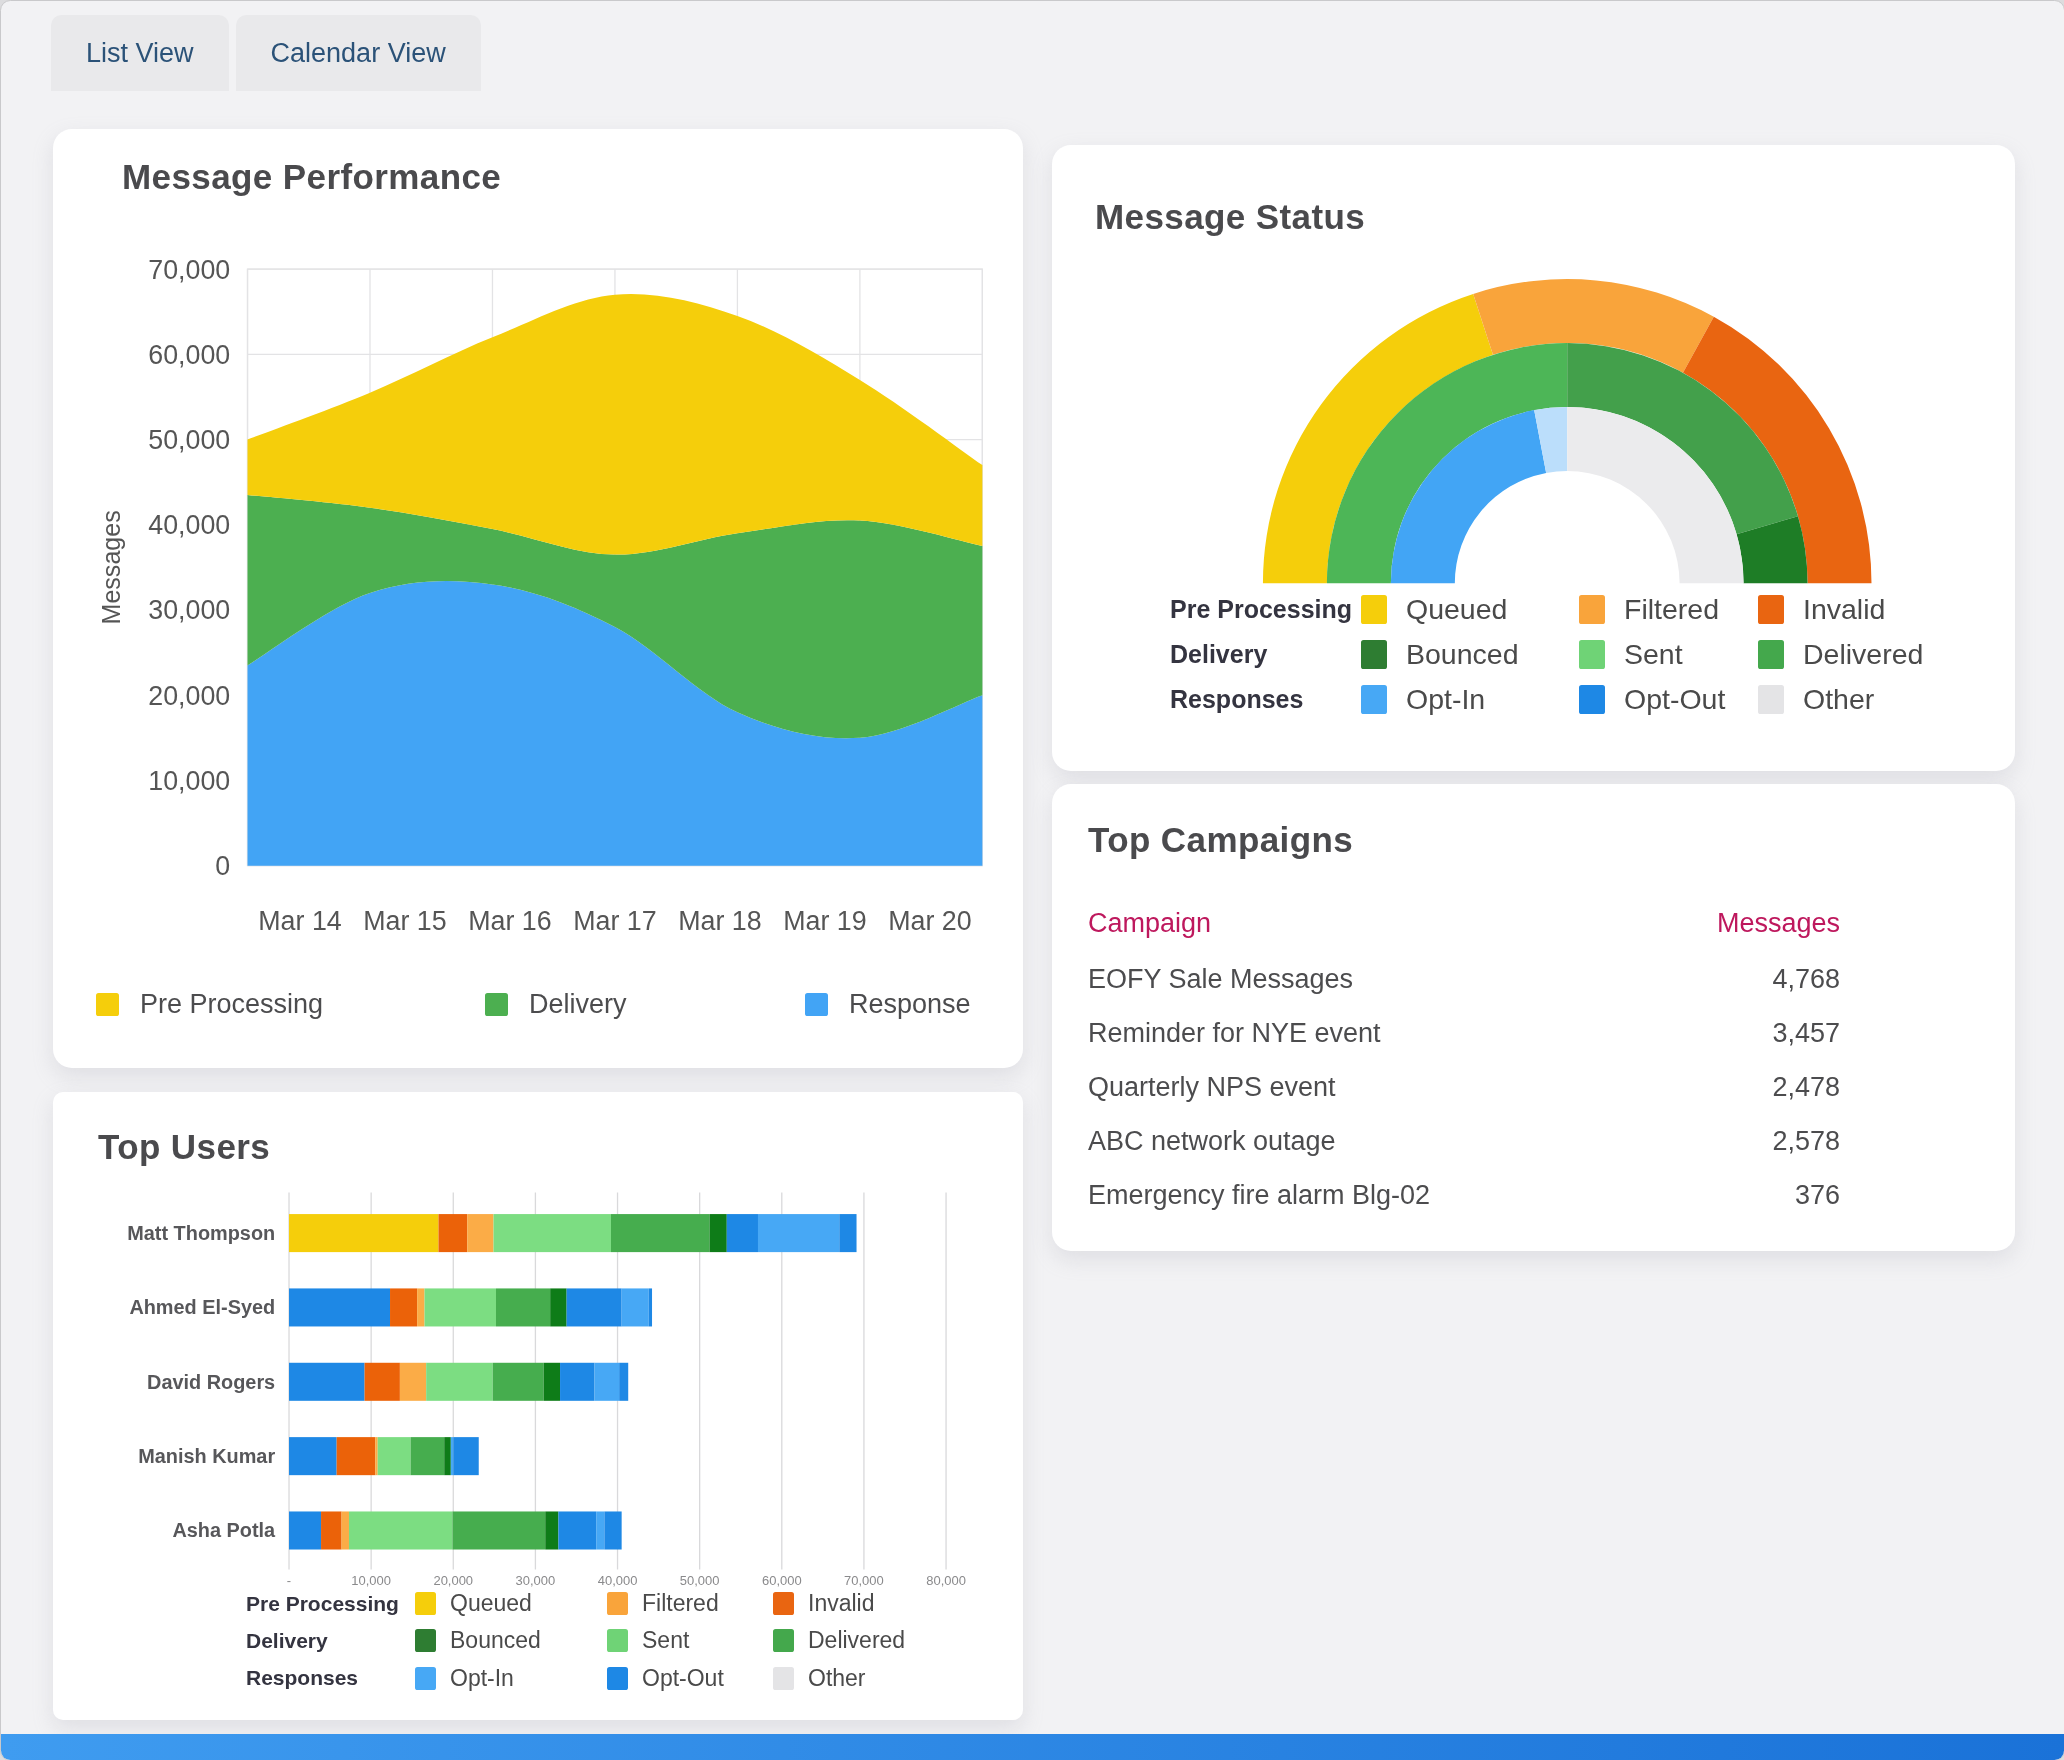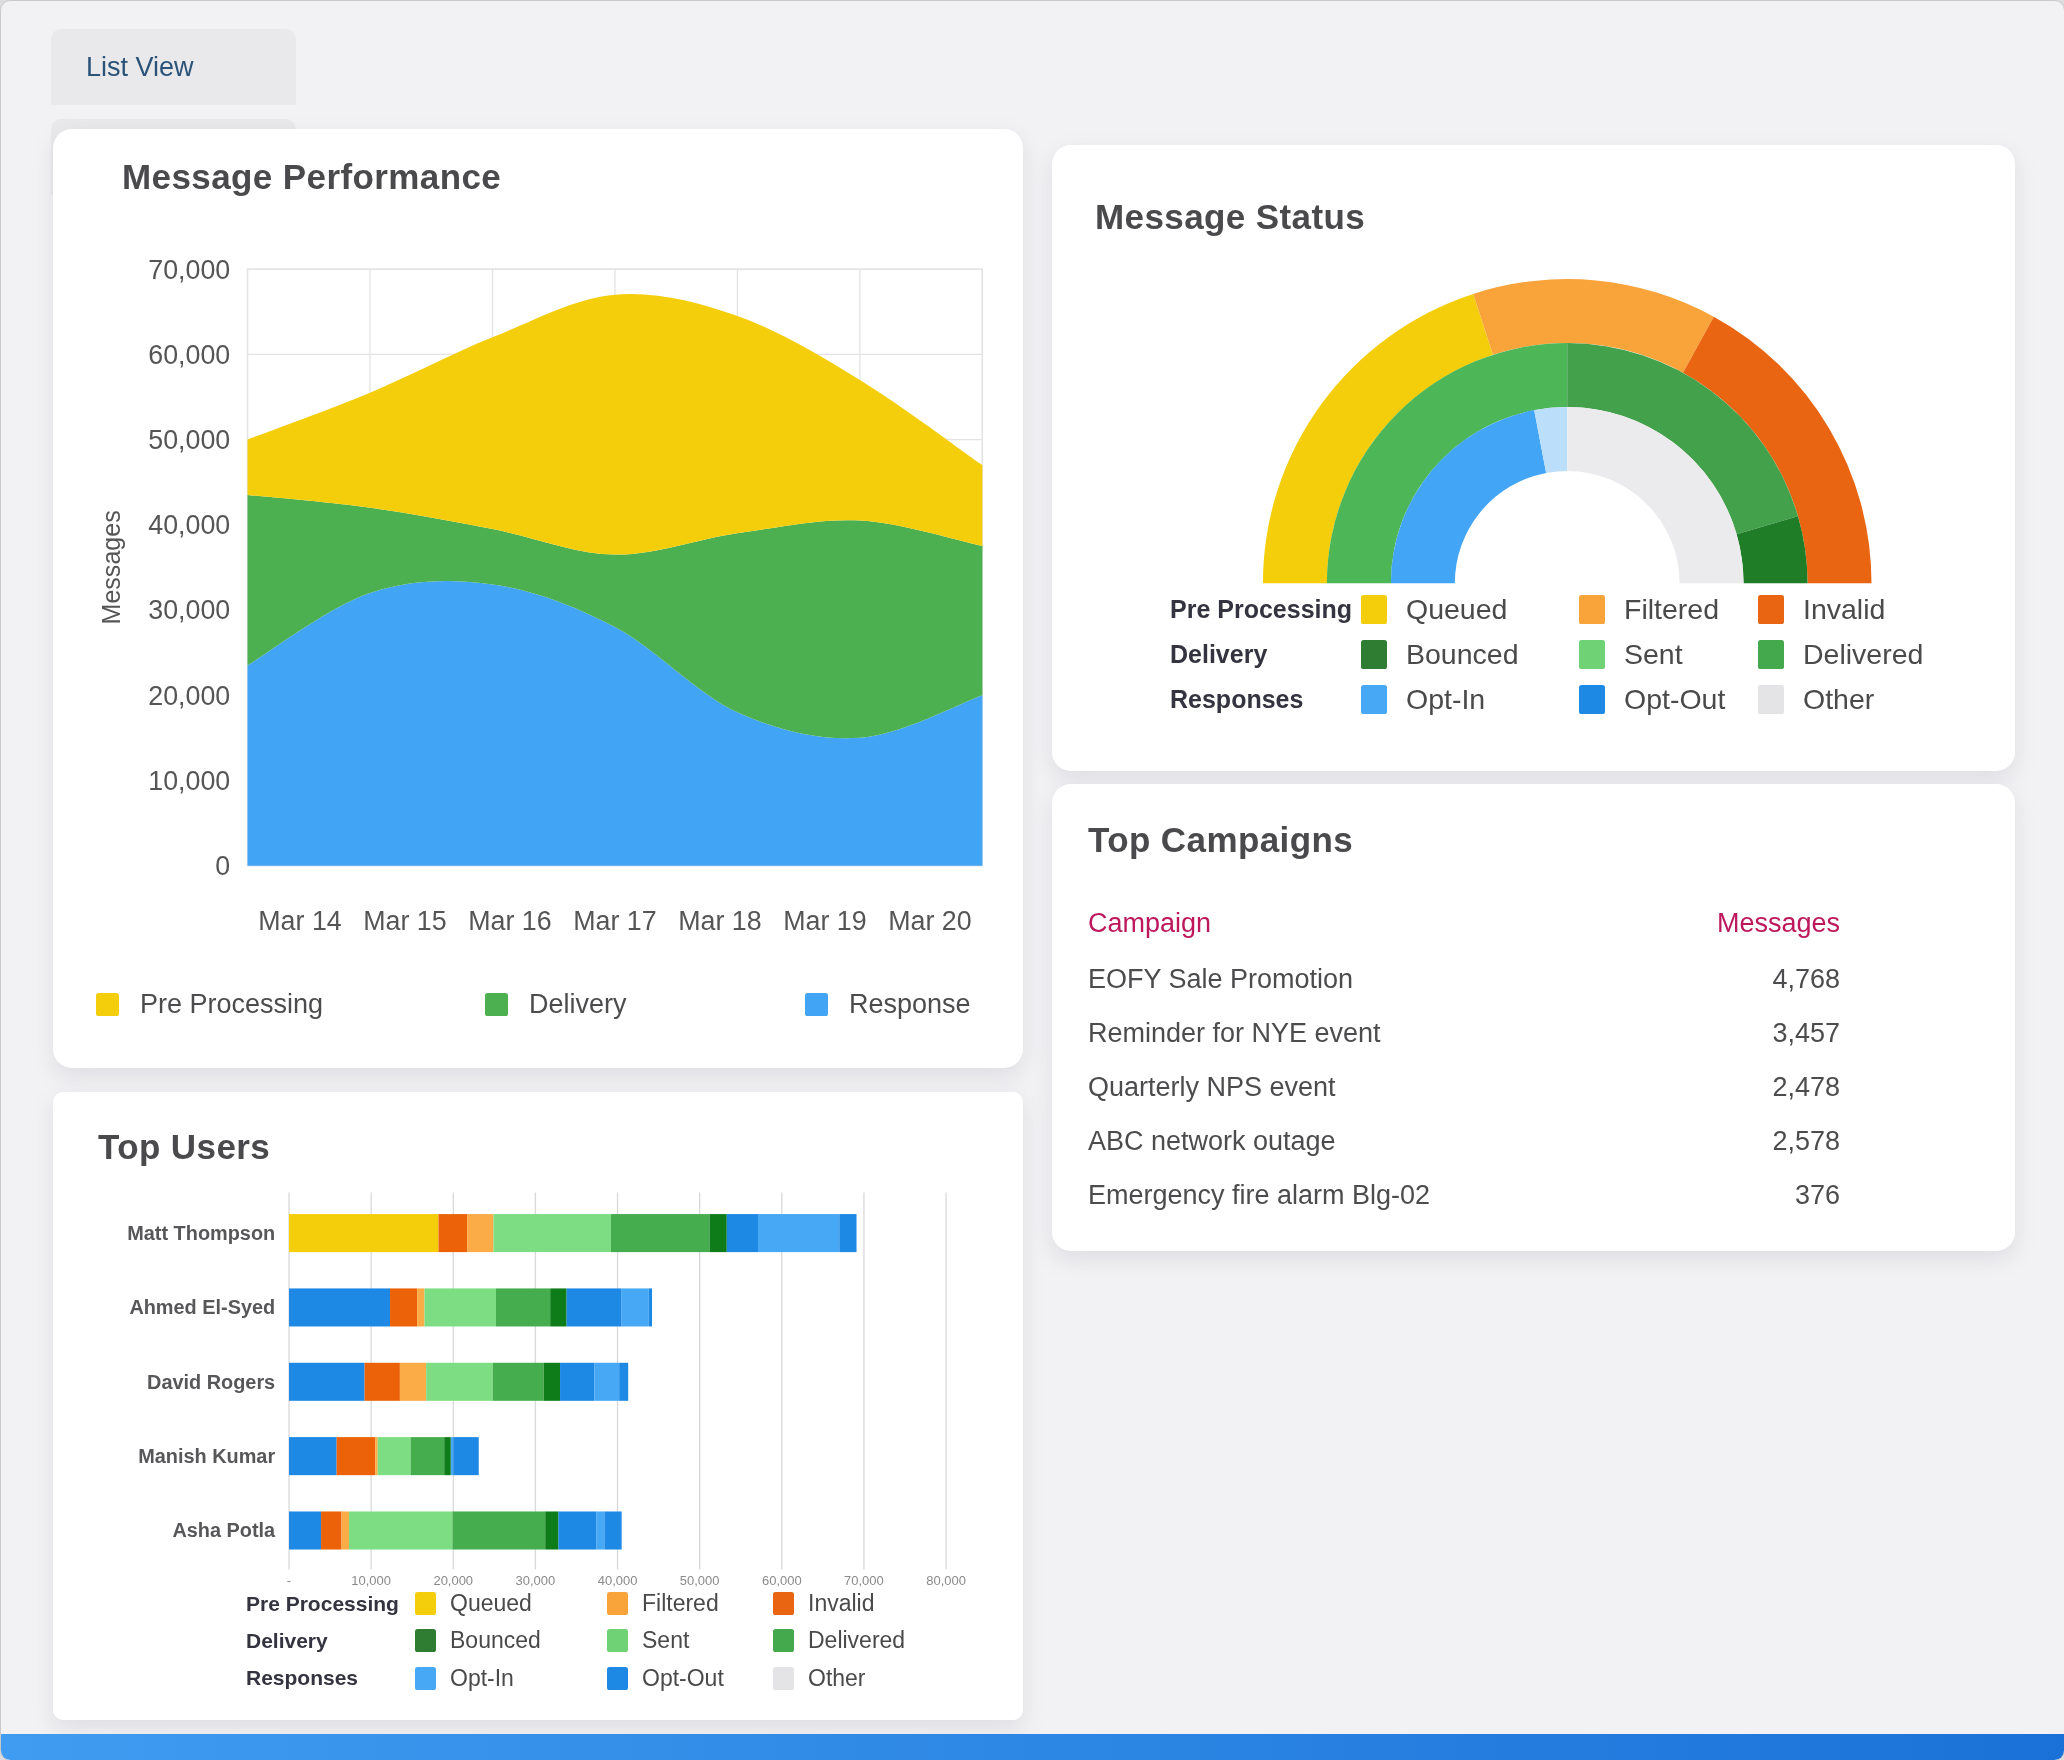--- a/index.html
+++ b/index.html
@@ -1,19 +1,19 @@
 <!DOCTYPE html>
 <html style="font-size:14px"><head>
 <meta charset="utf-8">
 <style>
   html,body{margin:0;padding:0;background:#dcdcde;font-family:"Liberation Sans",sans-serif;}
   .screen{position:relative;width:2065px;height:1761px;background:#f2f2f4;border:1.7px solid #c9c9cb;
           border-radius:10.4px;overflow:hidden;box-sizing:border-box;}
   
-  .tabs{position:absolute;left:50px;top:28px;display:flex;gap:14px;flex-direction:column;}
+  .tabs{position:absolute;left:50px;top:14px;display:flex;gap:7px;}
   .tab{height:76px;display:flex;align-items:center;padding:0 35px;font-size:27px;color:#2b5278;
        background:#e9e9eb;border-radius:10.4px 10.4px 0 0;cursor:pointer;white-space:nowrap;}
   .tab.active{background:#ffffff;box-shadow:0 -3.5px 8.6px rgba(150,150,160,.18);}
   
   .card{position:absolute;background:#fff;border-radius:19px;box-shadow:0 8.6px 21px rgba(150,150,165,.20);}
   #card-perf{left:52px;top:128px;width:970px;height:939px;}
   #card-status{left:1051px;top:144px;width:963px;height:626px;}
   #card-campaigns{left:1051px;top:783px;width:963px;height:467px;}
   #card-users{left:52px;top:1091px;width:970px;height:628px;border-radius:10px;}
   .card-title{position:absolute;font-size:35px;font-weight:700;color:#4a4a4d;letter-spacing:0.4px;}
@@ -171,21 +171,21 @@
   </div>
 
   <div class="card" id="card-campaigns">
     <div class="card-title">Top Campaigns</div>
     <div class="table" id="campaign-table">
         <div class="trow head">
           <div>Campaign</div>
           <div>Messages</div>
         </div>
         <div class="trow">
-          <div>EOFY Sale Promotion</div>
+          <div>EOFY Sale Messages</div>
           <div>4,768</div>
         </div>
         <div class="trow">
           <div>Reminder for NYE event</div>
           <div>3,457</div>
         </div>
         <div class="trow">
           <div>Quarterly NPS event</div>
           <div>2,478</div>
         </div>

